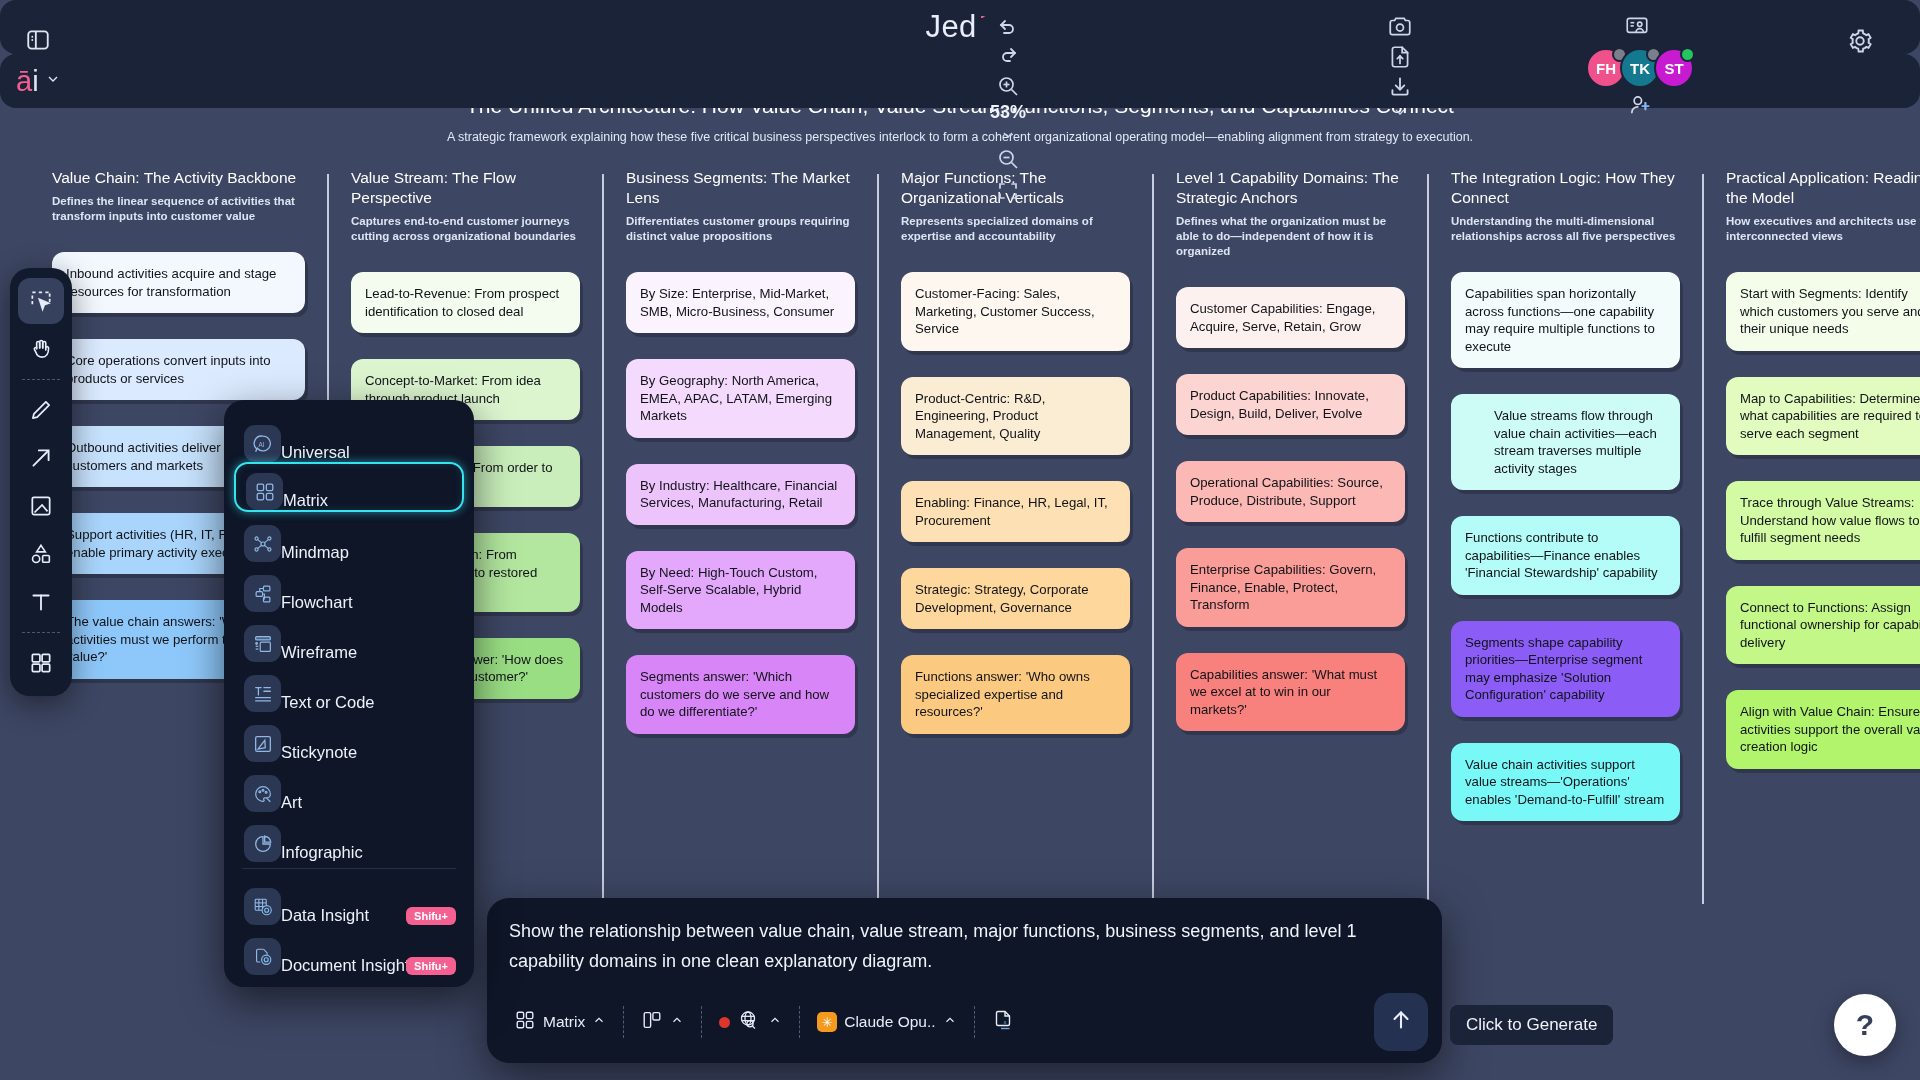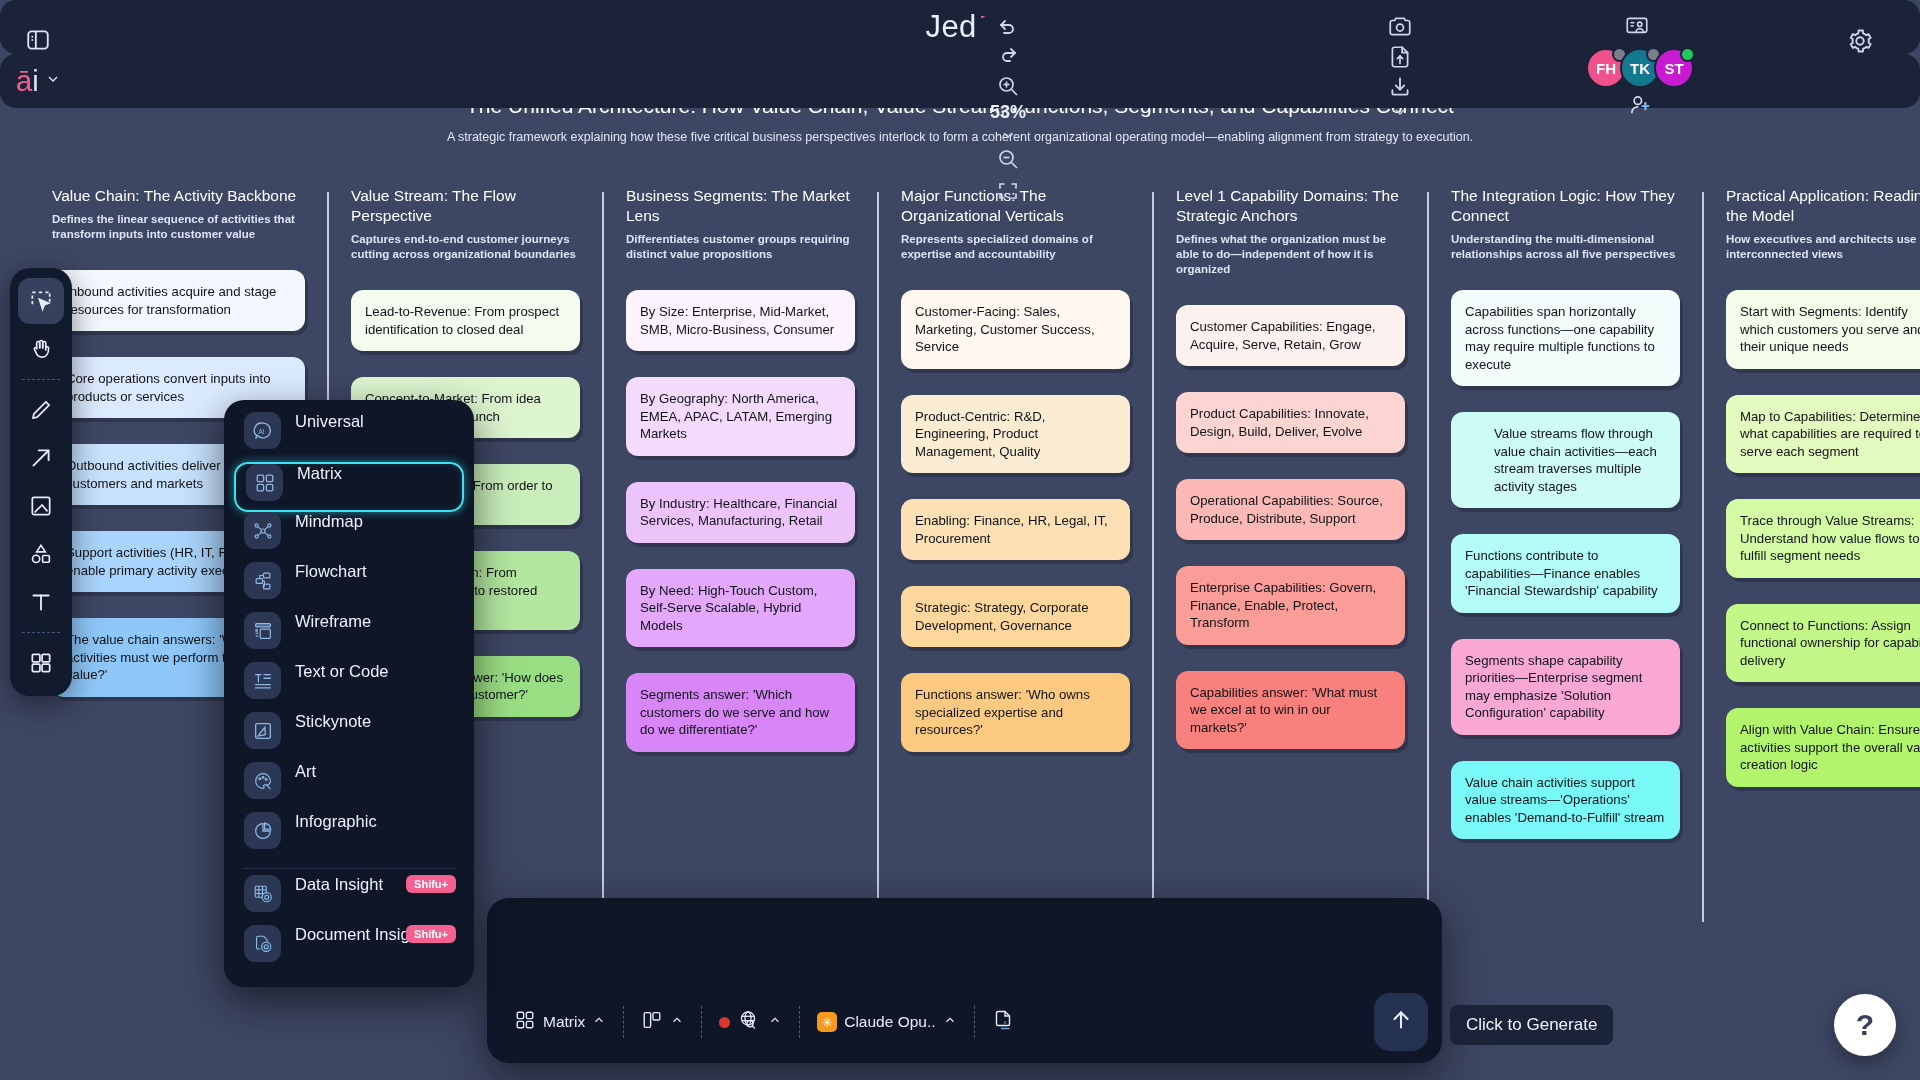--- a/index.html
+++ b/index.html
@@ -94,21 +94,21 @@
   .diagram-title {
     position: absolute; top: 94px; left: 0; width: 1920px; text-align: center;
     font-size: 21px; color: #ffffff; font-weight: 400;
   }
   .diagram-sub {
     position: absolute; top: 130px; left: 0; width: 1920px; text-align: center;
     font-size: 12.5px; color: #e3e9f7; font-weight: 400;
   }
 
   .cols { position: absolute; top: 168px; left: 52px; display: flex; }
-  .col { position: relative; width: 275px; padding-right: 22px; margin-top: 18px; }
+  .col { position: relative; width: 275px; padding-right: 22px; }
   .col + .col { padding-left: 24px; }
   .col + .col::before {
     content: ""; position: absolute; left: 0; top: 6px; width: 2px; height: 730px;
     background: #dfe5f5; opacity: .85;
   }
   .col-title {
     font-size: 15.5px; line-height: 20px; color: #ffffff; font-weight: 400;
     margin-bottom: 6px;
   }
   .col-desc {
@@ -121,21 +121,21 @@
     box-shadow: 3px 4px 0 rgba(0,0,0,.22);
   }
 
   
   .menu {
     position: absolute; left: 224px; top: 400px; width: 250px;
     background: #0e1628; border-radius: 20px; padding: 12px 10px;
     z-index: 35; box-shadow: 0 14px 40px rgba(0,0,0,.55);
   }
   .menu-item {
-    display: flex; align-items: flex-start; gap: 14px;
+    display: flex; align-items: flex-end; 
     height: 50px; padding: 0 10px; border-radius: 14px; cursor: pointer;
     position: relative;
   }
   .menu-item.sel {
     border: 2px solid #35e4f0;
     box-shadow: 0 0 10px rgba(53,228,240,.55), inset 0 0 8px rgba(53,228,240,.12);
   }
   .mi-icon {
     width: 37px; height: 37px; flex: 0 0 37px; border-radius: 11px;
     background: #2b3753; display: flex; align-items: center; justify-content: center;
@@ -237,21 +237,21 @@
           <div class="card" style="background: rgb(251, 184, 180);">Operational Capabilities: Source, Produce, Distribute, Support</div>
           <div class="card" style="background: rgb(250, 157, 152);">Enterprise Capabilities: Govern, Finance, Enable, Protect, Transform</div>
           <div class="card" style="background: rgb(249, 129, 125);">Capabilities answer: 'What must we excel at to win in our markets?'</div>
         </div>
         <div class="col">
           <div class="col-title">The Integration Logic: How They Connect</div>
           <div class="col-desc">Understanding the multi-dimensional relationships across all five perspectives</div>
           <div class="card" style="background: rgb(242, 253, 251);">Capabilities span horizontally across functions—one capability may require multiple functions to execute</div>
           <div class="card" style="background: rgb(205, 252, 246); padding-left: 43px;">Value streams flow through value chain activities—each stream traverses multiple activity stages</div>
           <div class="card" style="background: rgb(179, 252, 247);">Functions contribute to capabilities—Finance enables 'Financial Stewardship' capability</div>
-          <div class="card" style="background: #f9a8d4;">Segments shape capability priorities—Enterprise segment may emphasize 'Solution Configuration' capability</div>
+          <div class="card" style="background: #8b5cf6;">Segments shape capability priorities—Enterprise segment may emphasize 'Solution Configuration' capability</div>
           <div class="card" style="background: rgb(121, 248, 248);">Value chain activities support value streams—'Operations' enables 'Demand-to-Fulfill' stream</div>
         </div>
         <div class="col">
           <div class="col-title">Practical Application: Reading the Model</div>
           <div class="col-desc">How executives and architects use these interconnected views</div>
           <div class="card" style="background: rgb(244, 253, 233);">Start with Segments: Identify which customers you serve and their unique needs</div>
           <div class="card" style="background: rgb(226, 251, 191);">Map to Capabilities: Determine what capabilities are required to serve each segment</div>
           <div class="card" style="background: rgb(211, 251, 163);">Trace through Value Streams: Understand how value flows to fulfill segment needs</div>
           <div class="card" style="background: rgb(195, 248, 137);">Connect to Functions: Assign functional ownership for capability delivery</div>
           <div class="card" style="background: rgb(178, 245, 109);">Align with Value Chain: Ensure all activities support the overall value creation logic</div>
@@ -581,20 +581,21 @@
             <circle cx="15.5" cy="15" r="5" fill="#22405e"></circle>
             <circle cx="15.5" cy="15" r="2.2"></circle>
           </svg>
         </div>
         <div class="mi-label">Document Insight</div>
         <div class="mi-badge">Shifu+</div>
       </div>
     </div>
 
   <div class="prompt">
+    <div class="prompt-text">Show the relationship between value chain, value stream, major functions, business segments, and level 1 capability domains in one clean explanatory diagram.</div>
     <div class="prompt-row">
       <div class="pchip">
         <span>
           <svg width="22" height="22" viewBox="0 0 24 24" fill="none" stroke="#e7ecf8" stroke-width="1.5">
               <rect x="3.5" y="3.5" width="7" height="7" rx="1.5"></rect>
               <rect x="13.5" y="3.5" width="7" height="7" rx="1.5"></rect>
               <rect x="3.5" y="13.5" width="7" height="7" rx="1.5"></rect>
               <rect x="13.5" y="13.5" width="7" height="7" rx="1.5"></rect>
             </svg>
         </span>

